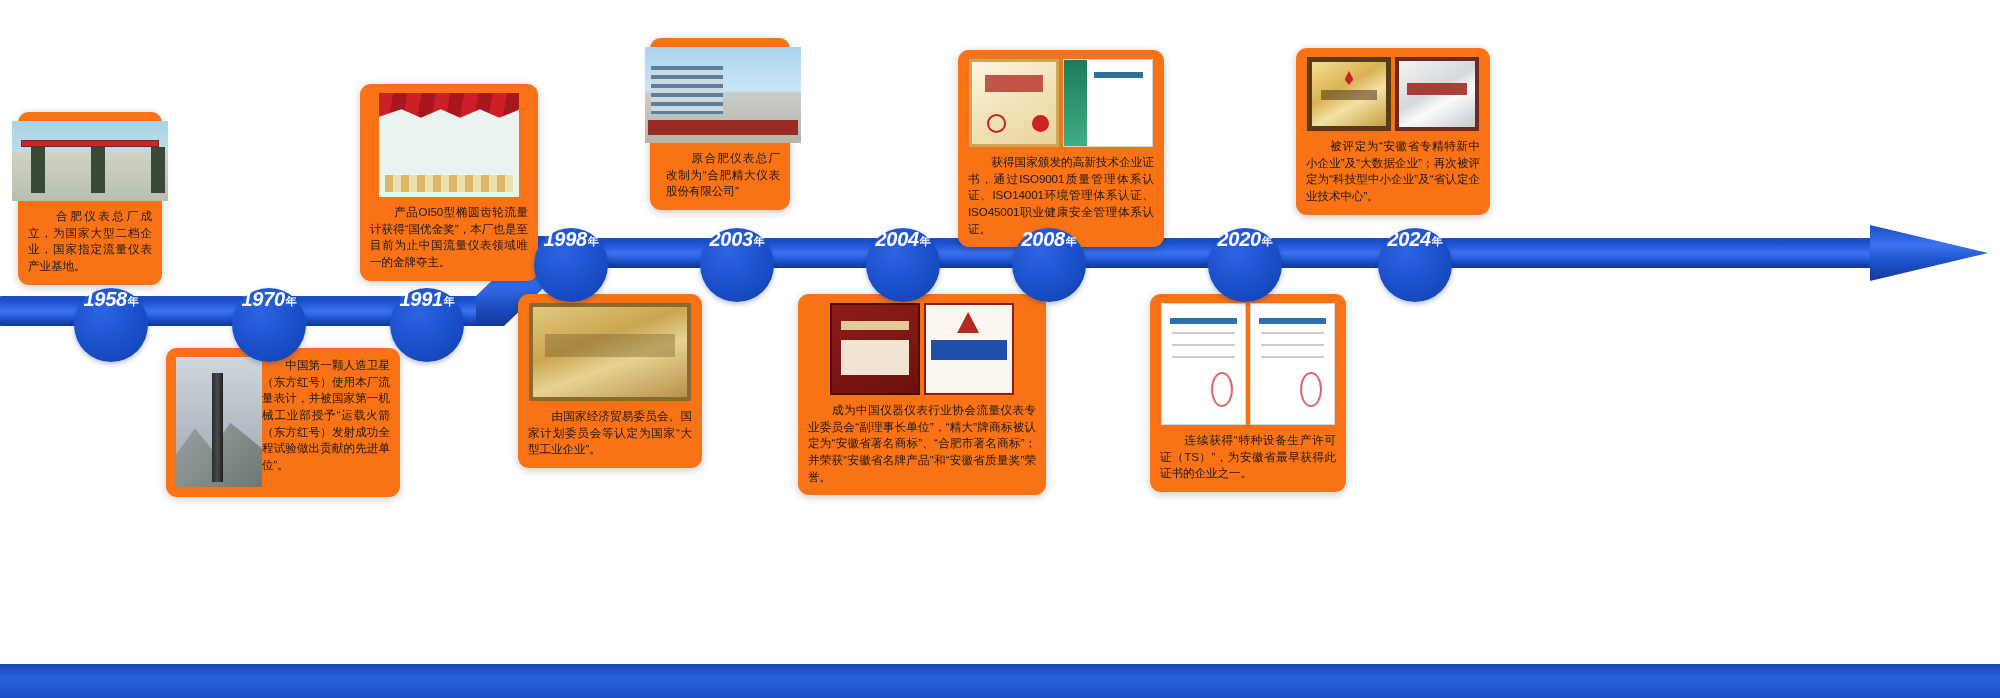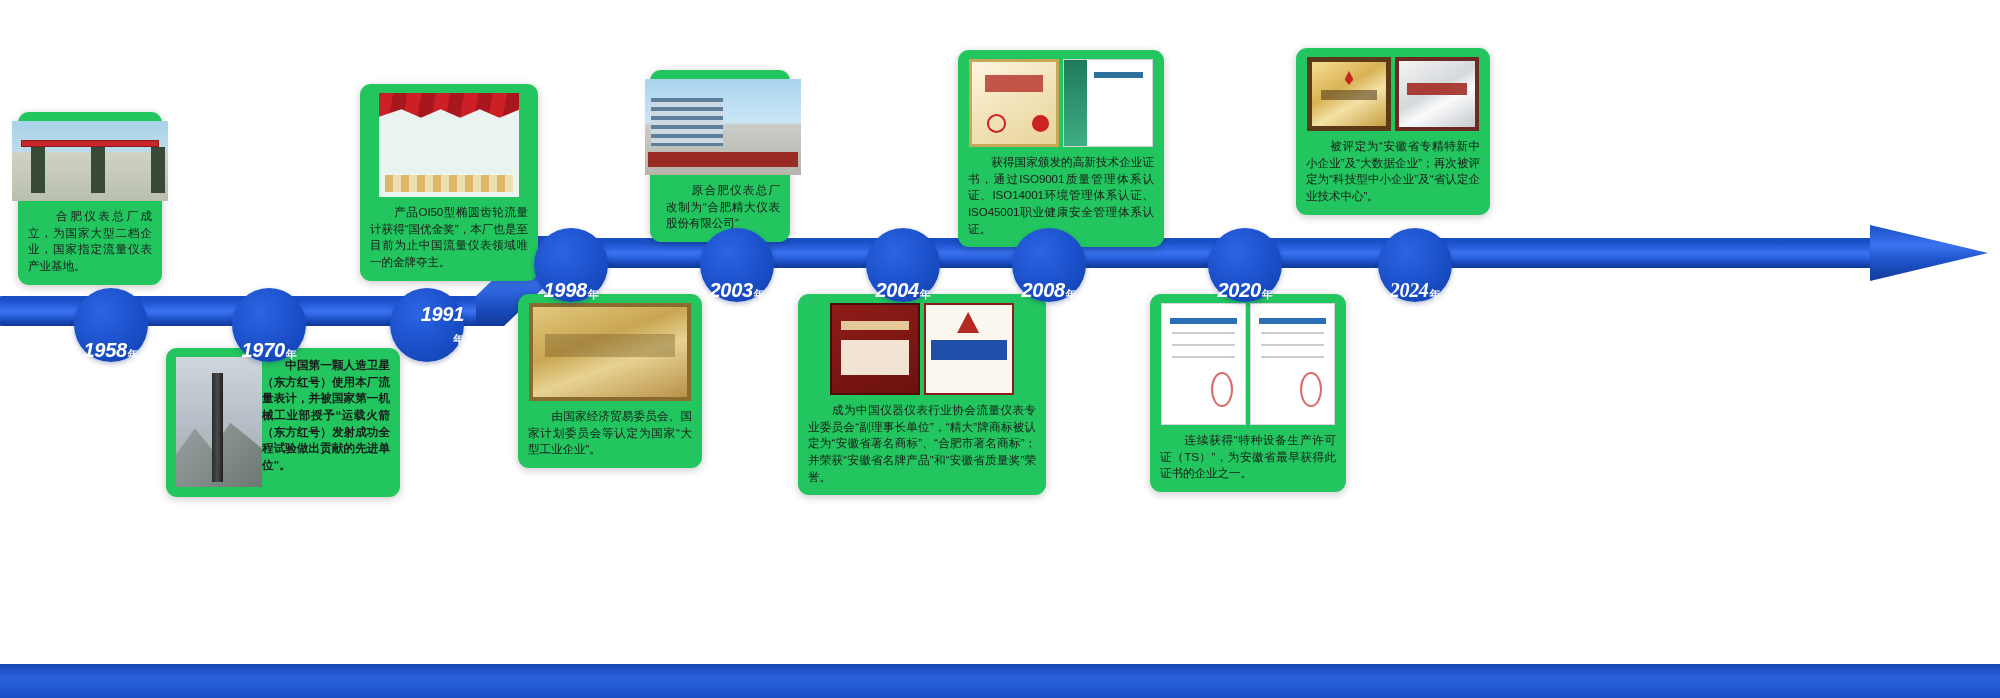--- a/index.html
+++ b/index.html
@@ -28,50 +28,50 @@
   }
   .arrowhead { position: absolute; left: 1870px; top: 211px; width: 118px; height: 84px; }
 
   
   .year-circle {
     position: absolute;
     width: 74px; height: 74px;
     border-radius: 50%;
     background: radial-gradient(circle at 38% 32%, #2c64e2 0%, #1a4fc9 55%, #123fa8 100%);
     color: #ffffff;
-    display: flex; align-items: flex-end; justify-content: center;
+    display: flex; align-items: flex-start; justify-content: center;
     font-style: italic; font-weight: bold;
     letter-spacing: -0.3px;
     box-shadow: 0 2px 5px rgba(10,40,110,.30);
     z-index: 6;
   }
   .year-circle .yr { font-size: 20px; }
   .year-circle .ch { font-size: 11px; font-style: normal; margin-left: 1px; margin-top: 6px; }
 
   
   .card {
     position: absolute;
-    background: #22c55e;
+    background: #f97316;
     border-radius: 11px;
     box-shadow: 0 2px 9px rgba(0,0,0,.22);
     padding: 9px 10px 10px 10px;
     z-index: 5;
   }
   .card .thumbs { display: flex; gap: 4px; justify-content: center; }
   .card .cap {
     margin-top: 7px;
     font-size: 11.6px;
     line-height: 1.44;
     color: #1a1a1a;
     text-align: justify;
     text-justify: inter-ideograph;
     letter-spacing: -0.1px;
     white-space: pre-wrap;
   }
-  .card.has-side { display: flex; gap: 0; align-items: flex-start; font-weight: bold; }
+  .card.has-side { display: flex; gap: 0; align-items: flex-start; }
   .card.has-side .cap { margin-top: 0; flex: 1; }
 
   
   .ph { position: relative; overflow: hidden; background: #d8dde3; flex: none; }
 
   
   .ph-gate { background: linear-gradient(to bottom, #a9d3e8 0%, #bcdcec 38%, #cfd3c6 39%, #b9bfae 100%); }
   .ph-gate::before { content:""; position:absolute; left:6%; right:6%; top:24%; height:9%;
       background:#c9262b; box-shadow:0 0 0 1px #8d1b1e inset; }
   .ph-gate::after { content:""; position:absolute; left:12%; top:32%; width:9%; height:58%;
@@ -194,21 +194,21 @@
   </svg>
 
   <div class="year-circle" style="left:74px;  top:288px;">
     <span class="yr">1958</span>
     <span class="ch">年</span>
   </div>
   <div class="year-circle" style="left:232px; top:288px;">
     <span class="yr">1970</span>
     <span class="ch">年</span>
   </div>
-  <div class="year-circle" style="left:390px; top:288px;flex-direction:column;">
+  <div class="year-circle" style="left:390px; top:288px;">
     <span class="yr">1991</span>
     <span class="ch">年</span>
   </div>
   <div class="year-circle" style="left:534px; top:228px;">
     <span class="yr">1998</span>
     <span class="ch">年</span>
   </div>
   <div class="year-circle" style="left:700px; top:228px;">
     <span class="yr">2003</span>
     <span class="ch">年</span>
@@ -218,21 +218,21 @@
     <span class="ch">年</span>
   </div>
   <div class="year-circle" style="left:1012px; top:228px;">
     <span class="yr">2008</span>
     <span class="ch">年</span>
   </div>
   <div class="year-circle" style="left:1208px; top:228px;">
     <span class="yr">2020</span>
     <span class="ch">年</span>
   </div>
-  <div class="year-circle" style="left:1378px; top:228px;font-family:Liberation Serif, serif;">
+  <div class="year-circle" style="left:1378px; top:228px;">
     <span class="yr">2024</span>
     <span class="ch">年</span>
   </div>
 
   <div class="card" style="left:18px; top:112px; width:144px;">
     <div class="thumbs">
       <div class="ph ph-gate" style="width:156px;height:80px;"></div>
     </div>
     <div class="cap">　　合肥仪表总厂成立，为国家大型二档企业，国家指定流量仪表产业基地。</div>
   </div>
@@ -249,21 +249,21 @@
     <div class="cap">　　产品OI50型椭圆齿轮流量计获得“国优金奖”，本厂也是至目前为止中国流量仪表领域唯一的金牌夺主。</div>
   </div>
 
   <div class="card" style="left:518px; top:294px; width:184px;">
     <div class="thumbs">
       <div class="ph ph-plaque" style="width:162px;height:98px;"></div>
     </div>
     <div class="cap">　　由国家经济贸易委员会、国家计划委员会等认定为国家“大型工业企业”。</div>
   </div>
 
-  <div class="card" style="left:650px; top:70px; width:140px;padding-left:16px;">
+  <div class="card" style="left:650px; top:38px; width:140px;padding-left:16px;">
     <div class="thumbs">
       <div class="ph ph-factory" style="width:156px;height:96px;"></div>
     </div>
     <div class="cap">　　原合肥仪表总厂改制为“合肥精大仪表股份有限公司”</div>
   </div>
 
   <div class="card" style="left:798px; top:294px; width:248px;">
     <div class="thumbs">
       <div class="ph ph-darkred" style="width:90px;height:92px;"></div>
       <div class="ph ph-tm" style="width:90px;height:92px;"></div>

